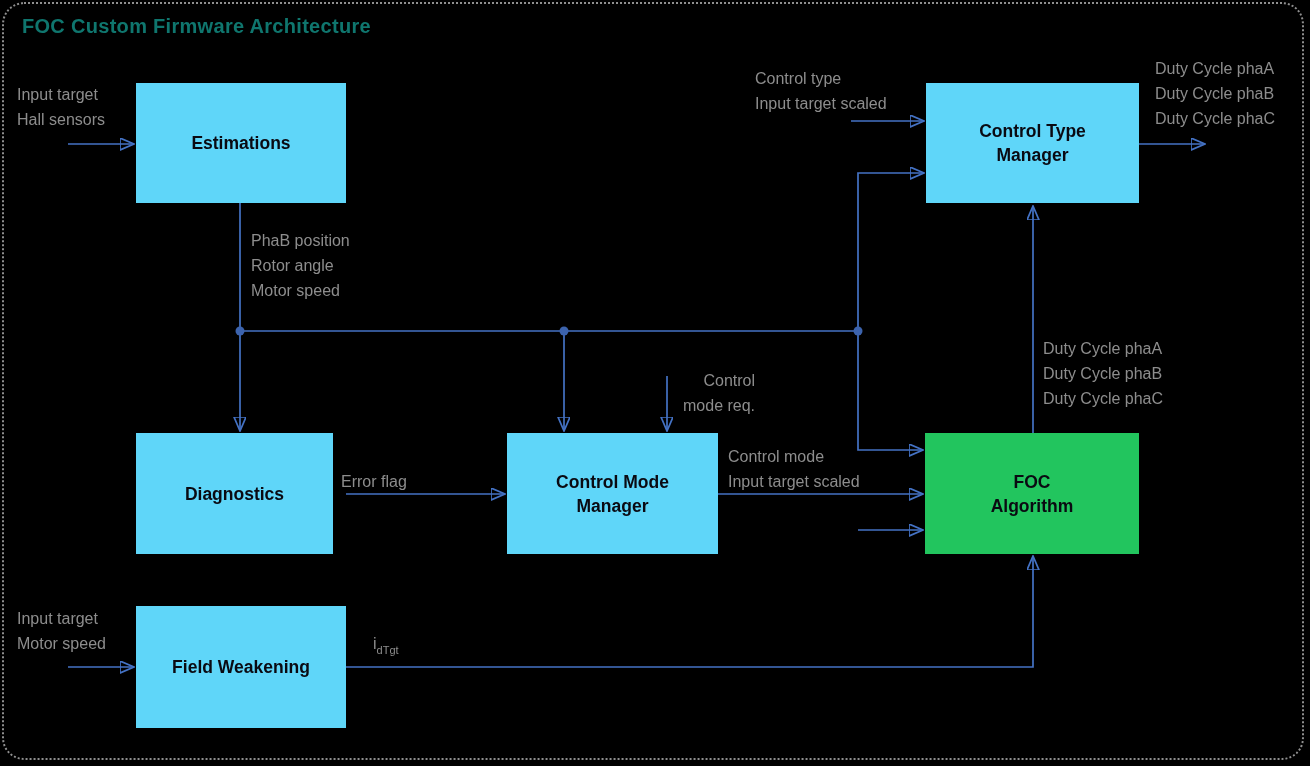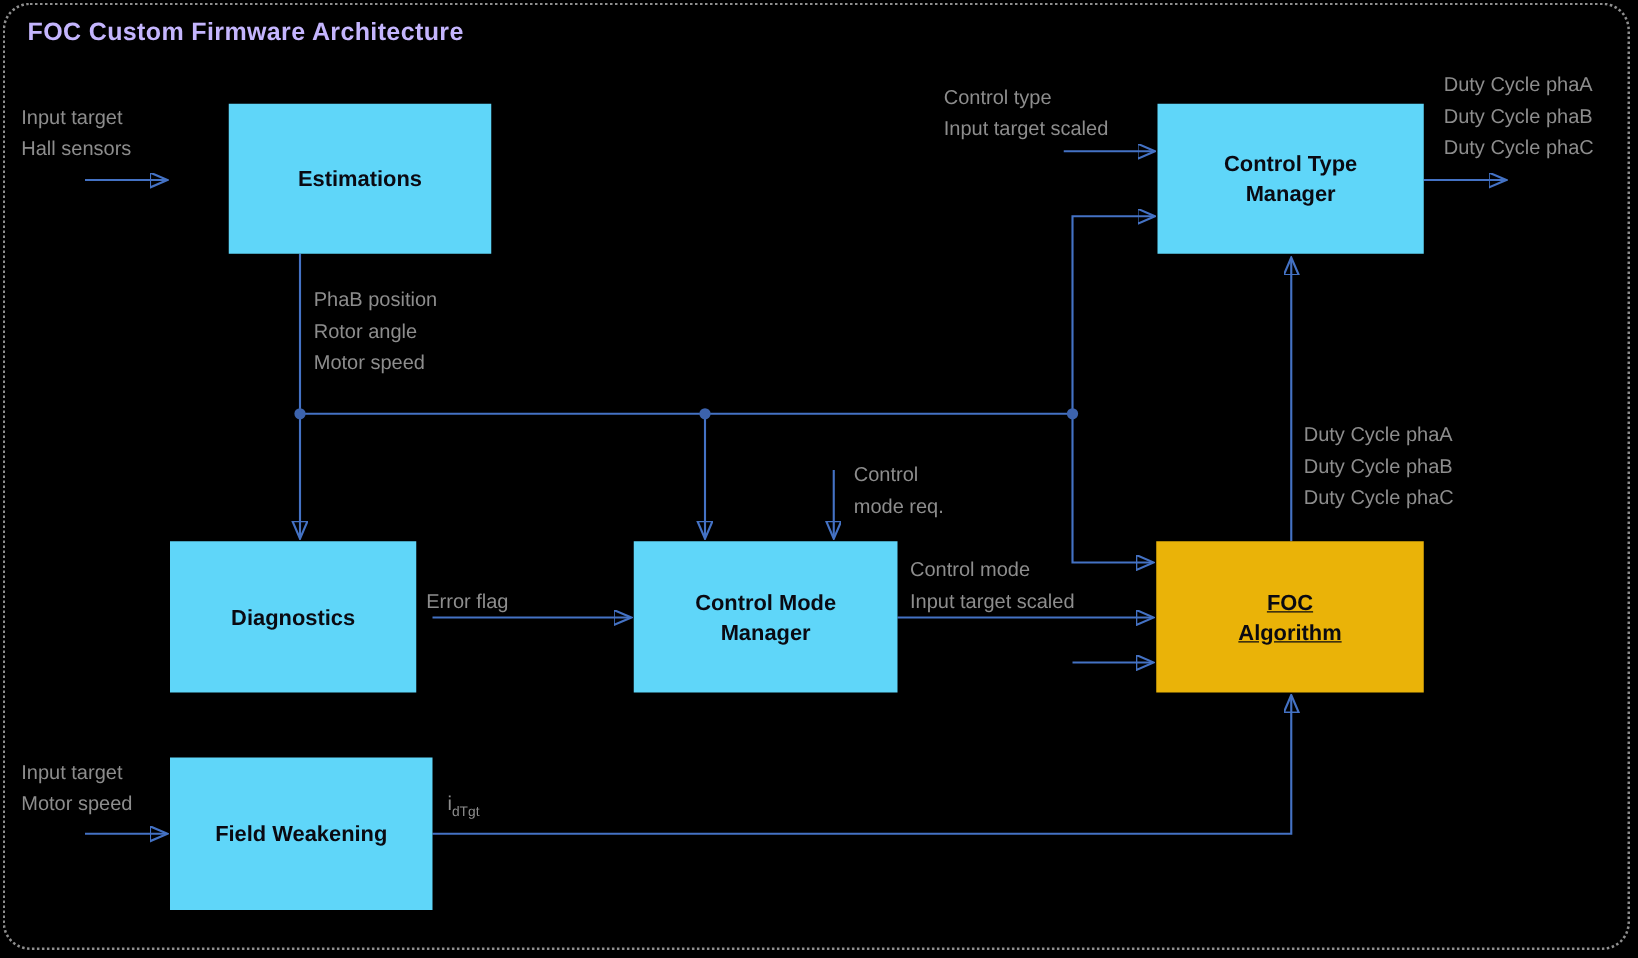--- a/index.html
+++ b/index.html
@@ -24,39 +24,39 @@
     border: 2px dotted #8f8f8f;
     border-radius: 22px;
     box-sizing: border-box;
     pointer-events: none;
   }
   .title {
     position: absolute;
     left: 22px; top: 15px;
     font-size: 20px;
     font-weight: bold;
-    color: #c4b5fd;
+    color: #0f766e;
     letter-spacing: 0.3px;
     white-space: pre;
   }
   .node {
     position: absolute;
     display: flex;
     align-items: center;
     justify-content: center;
     text-align: center;
     font-weight: bold;
     font-size: 17.5px;
     line-height: 24px;
     color: #0a0a12;
     white-space: pre-line;
     box-sizing: border-box;
   }
   .node.cyan { background: #5fd6f9; }
-  .node.pink { background: #eab308; text-decoration: underline; }
+  .node.pink { background: #22c55e; }
   .lbl {
     position: absolute;
     color: #8d8d8d;
     font-size: 16px;
     line-height: 25px;
     white-space: pre-line;
   }
   .lbl .sub {
     font-size: 11px;
     vertical-align: -5px;
@@ -102,21 +102,21 @@
     <path d="M68,667 L133,667" marker-end="url(#arr)"></path>
     <path d="M346,667 L1033,667 L1033,557" marker-end="url(#arr)"></path>
 
     <circle cx="240" cy="331" r="4.5"></circle>
     <circle cx="564" cy="331" r="4.5"></circle>
     <circle cx="858" cy="331" r="4.5"></circle>
   </svg>
 
   <div class="title">FOC Custom Firmware Architecture</div>
 
-  <div class="node cyan" style="left:136px; top:83px;  width:210px; height:120px;margin-left:47px;">Estimations</div>
+  <div class="node cyan" style="left:136px; top:83px;  width:210px; height:120px;">Estimations</div>
 
   <div class="node cyan" style="left:926px; top:83px;  width:213px; height:120px;">Control Type
 Manager</div>
 
   <div class="node cyan" style="left:136px; top:433px; width:197px; height:121px;">Diagnostics</div>
 
   <div class="node cyan" style="left:507px; top:433px; width:211px; height:121px;">Control Mode
 Manager</div>
 
   <div class="node pink" style="left:925px; top:433px; width:214px; height:121px;">FOC
@@ -131,32 +131,32 @@
 Rotor angle
 Motor speed</div>
 
   <div class="lbl" style="left:755px; top:66px;">Control type
 Input target scaled</div>
 
   <div class="lbl" style="left:1155px; top:56px;">Duty Cycle phaA
 Duty Cycle phaB
 Duty Cycle phaC</div>
 
-  <div class="lbl" style="left:683px; top:368px;">Control
+  <div class="lbl" style="left:683px; top:368px;text-align:right;">Control
 mode req.</div>
 
   <div class="lbl" style="left:341px; top:469px;">Error flag</div>
 
   <div class="lbl" style="left:728px; top:444px;">Control mode
 Input target scaled</div>
 
   <div class="lbl" style="left:1043px; top:336px;">Duty Cycle phaA
 Duty Cycle phaB
 Duty Cycle phaC</div>
 
 
   <div class="lbl" style="left:17px; top:606px;">Input target
 Motor speed</div>
 
-  <div class="lbl" style="left:358px; top:631px;"><span>i</span><span class="sub">dTgt</span></div>
+  <div class="lbl" style="left:373px; top:631px;"><span>i</span><span class="sub">dTgt</span></div>
 
   <div class="frame"></div>
 </div>
 
 </body></html>

